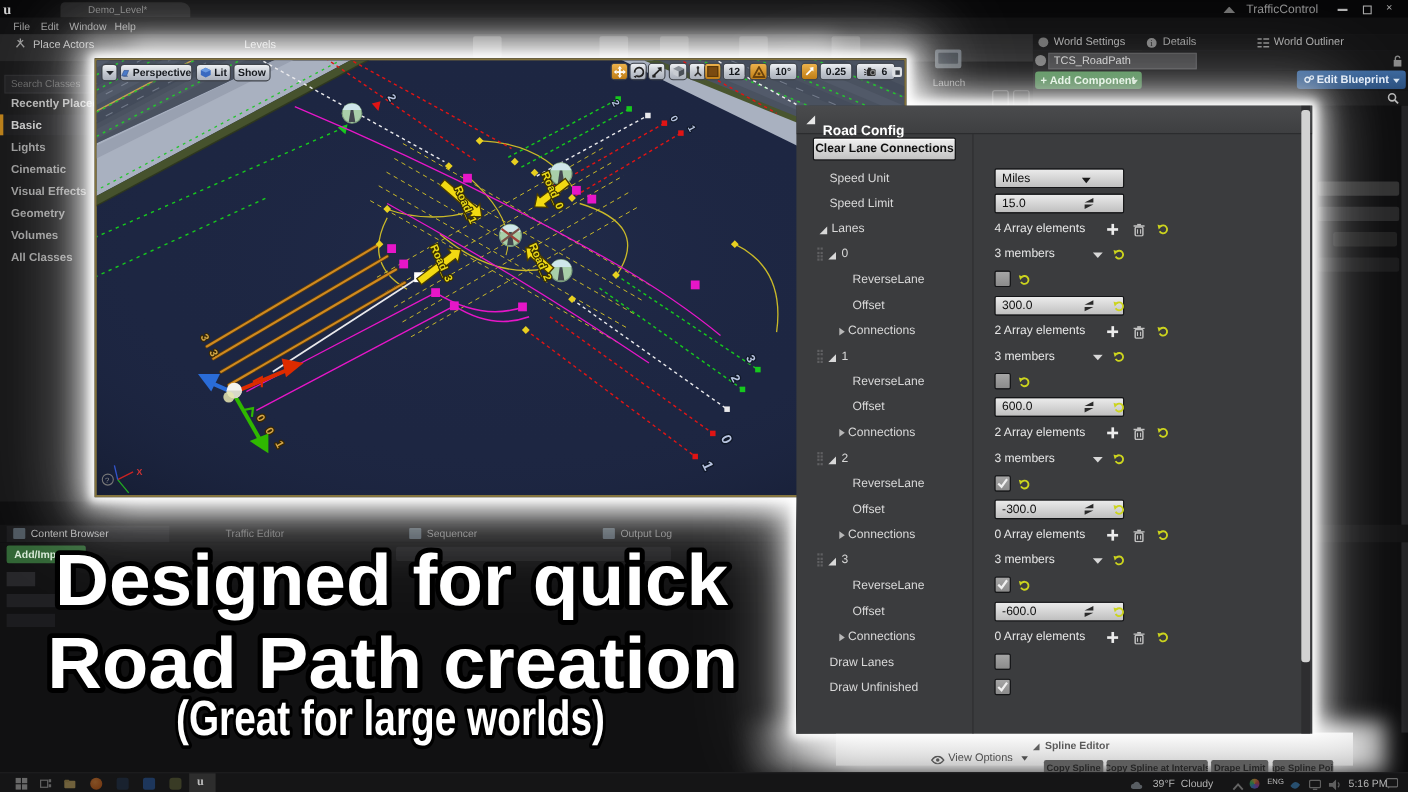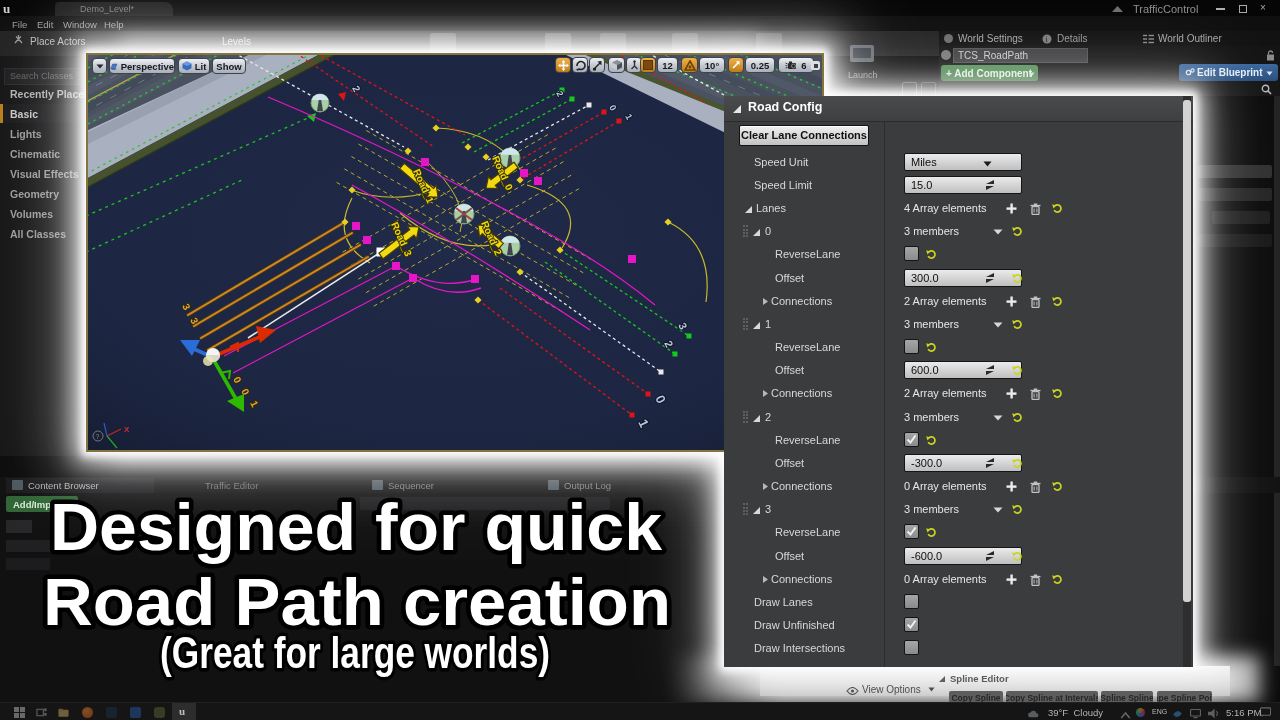--- a/index.html
+++ b/index.html
@@ -16,21 +16,21 @@
   #vp{left:86px;top:53px;width:734px;height:395px;border:2px solid #84743e;background:#1d2642;}
   .vbtn{position:absolute;height:16px;border-radius:4px;border:1px solid #3f434a;
     background:linear-gradient(#eef0f3,#c3c8d0 55%,#a9afba);color:#15181d;font-size:9.5px;
     font-weight:bold;display:flex;align-items:center;justify-content:center;box-sizing:border-box;
     gap:3px;}
   .vbtn.org{background:linear-gradient(#edb24c,#c07d15);}
   
   #panel{left:724px;top:96px;width:469px;height:571px;background:#3b3c3e;overflow:hidden;}
   #panelHead{position:absolute;left:0;top:0;width:100%;height:25px;
      background:linear-gradient(#4a4b4d,#3e3f41);border-bottom:1px solid #2b2b2d;}
-  #panelHead .t{position:absolute;left:24px;top:4px;color:#ffffff;font-weight:bold;font-size:12.5px;}
+  #panelHead .t{position:absolute;left:24px;top:16px;color:#ffffff;font-weight:bold;font-size:12.5px;}
   .prow{position:absolute;left:0;width:452px;height:23px;margin-left:16px;}
   .plbl{position:absolute;top:5px;color:#d8d8d8;font-size:11px;white-space:nowrap;}
   .pval{position:absolute;top:5px;left:164px;color:#e6e6e6;font-size:11px;white-space:nowrap;}
   .inp{position:absolute;left:164px;top:2px;width:118px;height:18px;border:1px solid #141517;
     border-radius:2px;background:linear-gradient(#ebebeb,#bfbfbf);color:#0e0e0e;font-size:11px;
     line-height:16px;padding-left:6px;box-sizing:border-box;}
   .cb{position:absolute;left:164px;top:3px;width:15px;height:15px;border:1px solid #141517;border-radius:2px;
      background:linear-gradient(#a6a6a6,#8b8b8b);box-sizing:border-box;}
   .icn{position:absolute;top:4px;}
   #pscroll{position:absolute;right:2px;top:0px;width:8px;height:571px;background:#2e2e30;}
@@ -763,43 +763,39 @@
       <div class="cb"></div>
     </div>
 <div class="prow" style="top:518.1px;">
       <span class="plbl" style="left:14px;">Draw Unfinished</span>
       <div class="cb">
         <svg width="13" height="13" viewBox="0 0 13 13" style="position:absolute;left:0;top:0;">
           <polyline points="2.5,6.5 5.5,9.5 10.5,2.5" fill="none" stroke="#f0f0f0" stroke-width="2"></polyline>
         </svg>
       </div>
     </div>
-<div class="prow" style="top:541.3px;">
-      <span class="plbl" style="left:14px;">Draw Intersections</span>
-      <div class="cb"></div>
-    </div>
   <div id="pscroll"></div>
   <div id="pthumb"></div>
 </div>
 
 <svg class="abs" style="left:846px;top:687px;" width="13" height="8" viewBox="0 0 13 8">
     <path d="M1,4 q5.5,-7 11,0 q-5.5,7 -11,0z" fill="none" stroke="#555" stroke-width="1.2"></path>
     <circle cx="6.5" cy="4" r="1.6" fill="#555"></circle>
   </svg>
 <div class="abs" style="left:862px;top:684px;color:#4e4e4e;font-size:10px;">View Options</div>
 <svg class="abs" style="left:928px;top:687px;" width="7" height="5" viewBox="0 0 7 5">
     <polygon points="0.5,0.5 6.5,0.5 3.5,4.5" fill="#4e4e4e"></polygon>
   </svg>
 <svg class="abs" style="left:938px;top:675px;" width="8" height="8" viewBox="0 0 8 8">
     <polygon points="7,1 7,7 1,7" fill="#5e5e5e"></polygon>
   </svg>
 <div class="abs" style="left:950px;top:673px;color:#5a5a5a;font-size:9.5px;font-weight:bold;">Spline Editor</div>
 <div class="gbtn" style="left:949px;width:54px;">Copy Spline</div>
 <div class="gbtn" style="left:1006px;width:92px;">Copy Spline at Intervals</div>
-<div class="gbtn" style="left:1101px;width:52px;">Spline Spline</div>
+<div class="gbtn" style="left:1101px;width:52px;">Drape Limit</div>
 <div class="gbtn" style="left:1157px;width:55px;">Drape Spline Points</div>
 
 <svg class="abs" style="left:0;top:440px;" width="740" height="280">
   <g font-family="Liberation Sans, sans-serif" font-weight="bold" text-anchor="middle" fill="#ffffff" stroke="#000000" paint-order="stroke" stroke-linejoin="round">
     <text x="356" y="110" font-size="66" stroke-width="9" textLength="612" lengthAdjust="spacingAndGlyphs">Designed for quick</text>
     <text x="357" y="185" font-size="66" stroke-width="9" textLength="628" lengthAdjust="spacingAndGlyphs">Road Path creation</text>
     <text x="355" y="228" font-size="45" stroke-width="7" textLength="390" lengthAdjust="spacingAndGlyphs">(Great for large worlds)</text>
   </g>
 </svg>
 

